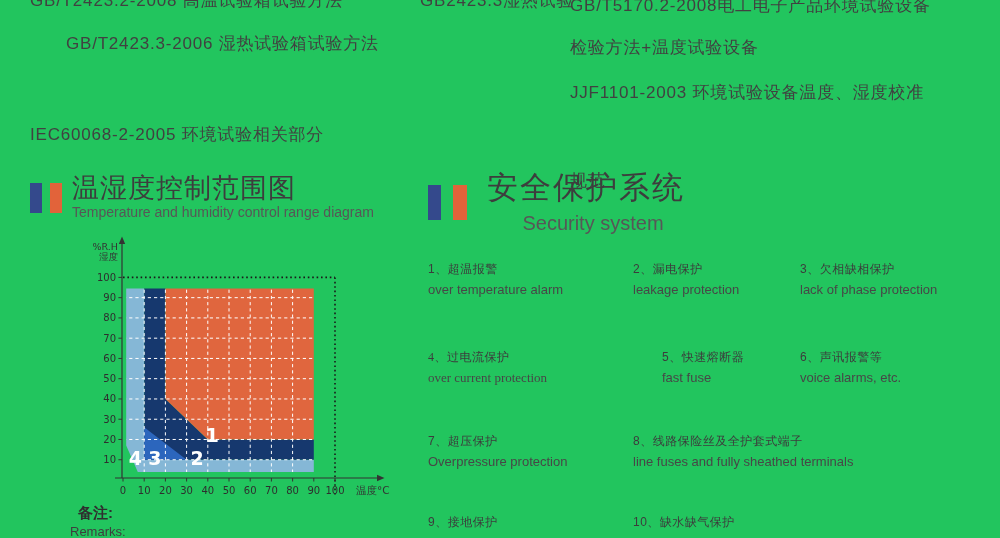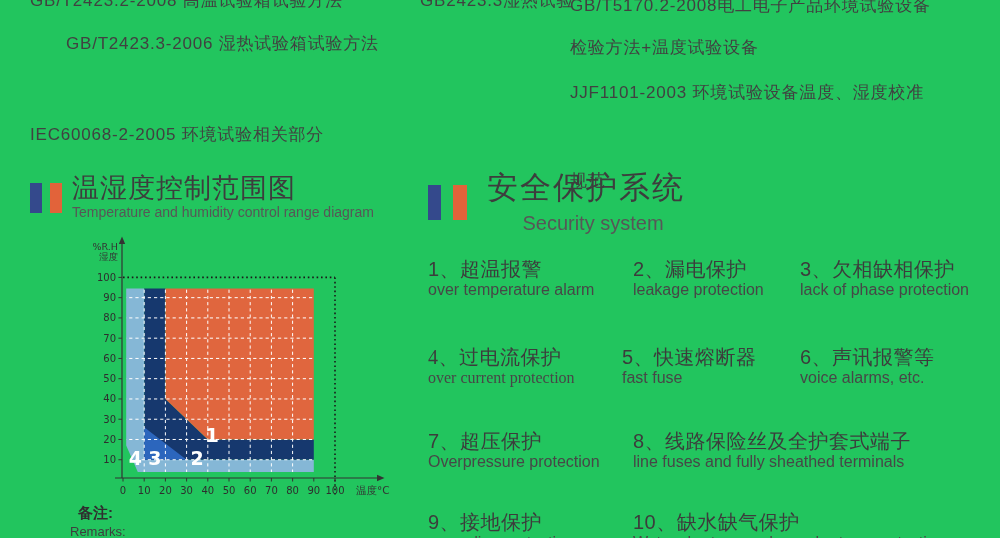--- a/index.html
+++ b/index.html
@@ -19,24 +19,24 @@
   .t-right{left:487px;top:167px;font-size:31px;letter-spacing:2px;}
   .s-right{left:487px;top:212px;font-size:20px;width:212px;text-align:center;}
   
   .chart-wrap{position:absolute;left:85px;top:235px;width:310px;height:270px;}
   svg text{font-family:"DejaVu Sans","Liberation Sans",sans-serif;}
   .remarks{position:absolute;left:70px;top:504px;}
   .remarks-zh{margin-left:8px;font-size:15px;font-weight:bold;color:#2f2f2f;}
   .remarks-en{font-size:13px;color:#3e3e3e;margin-top:1px;}
   
   .sec-item{position:absolute;white-space:nowrap;}
-  .sec-zh{font-size:20px;color:#3c3c3c;letter-spacing:.5px;line-height:18px;}
-  .sec-en{font-size:16px;color:#474747;margin-top:4px;line-height:16px;}
+  .sec-zh{font-size:12px;color:#3c3c3c;letter-spacing:.5px;line-height:18px;}
+  .sec-en{font-size:13px;color:#474747;margin-top:4px;line-height:16px;}
   .it0{left:428px;top:260px;} .it1{left:633px;top:260px;} .it2{left:800px;top:260px;}
-  .it3{left:428px;top:348px;font-family:Liberation Serif, serif;} .it4{left:622px;top:348px;} .it5{left:800px;top:348px;}
+  .it3{left:428px;top:348px;font-family:Liberation Serif, serif;} .it4{left:662px;top:348px;} .it5{left:800px;top:348px;}
   .it6{left:428px;top:432px;} .it7{left:633px;top:432px;}
   .it8{left:428px;top:513px;} .it9{left:633px;top:513px;}
 </style>
 </head>
 <body>
 
 <div class="page">
 
   <div class="std-line l0">
     <span>GB/T2423.2-2008 高温试验箱试验方法</span>

